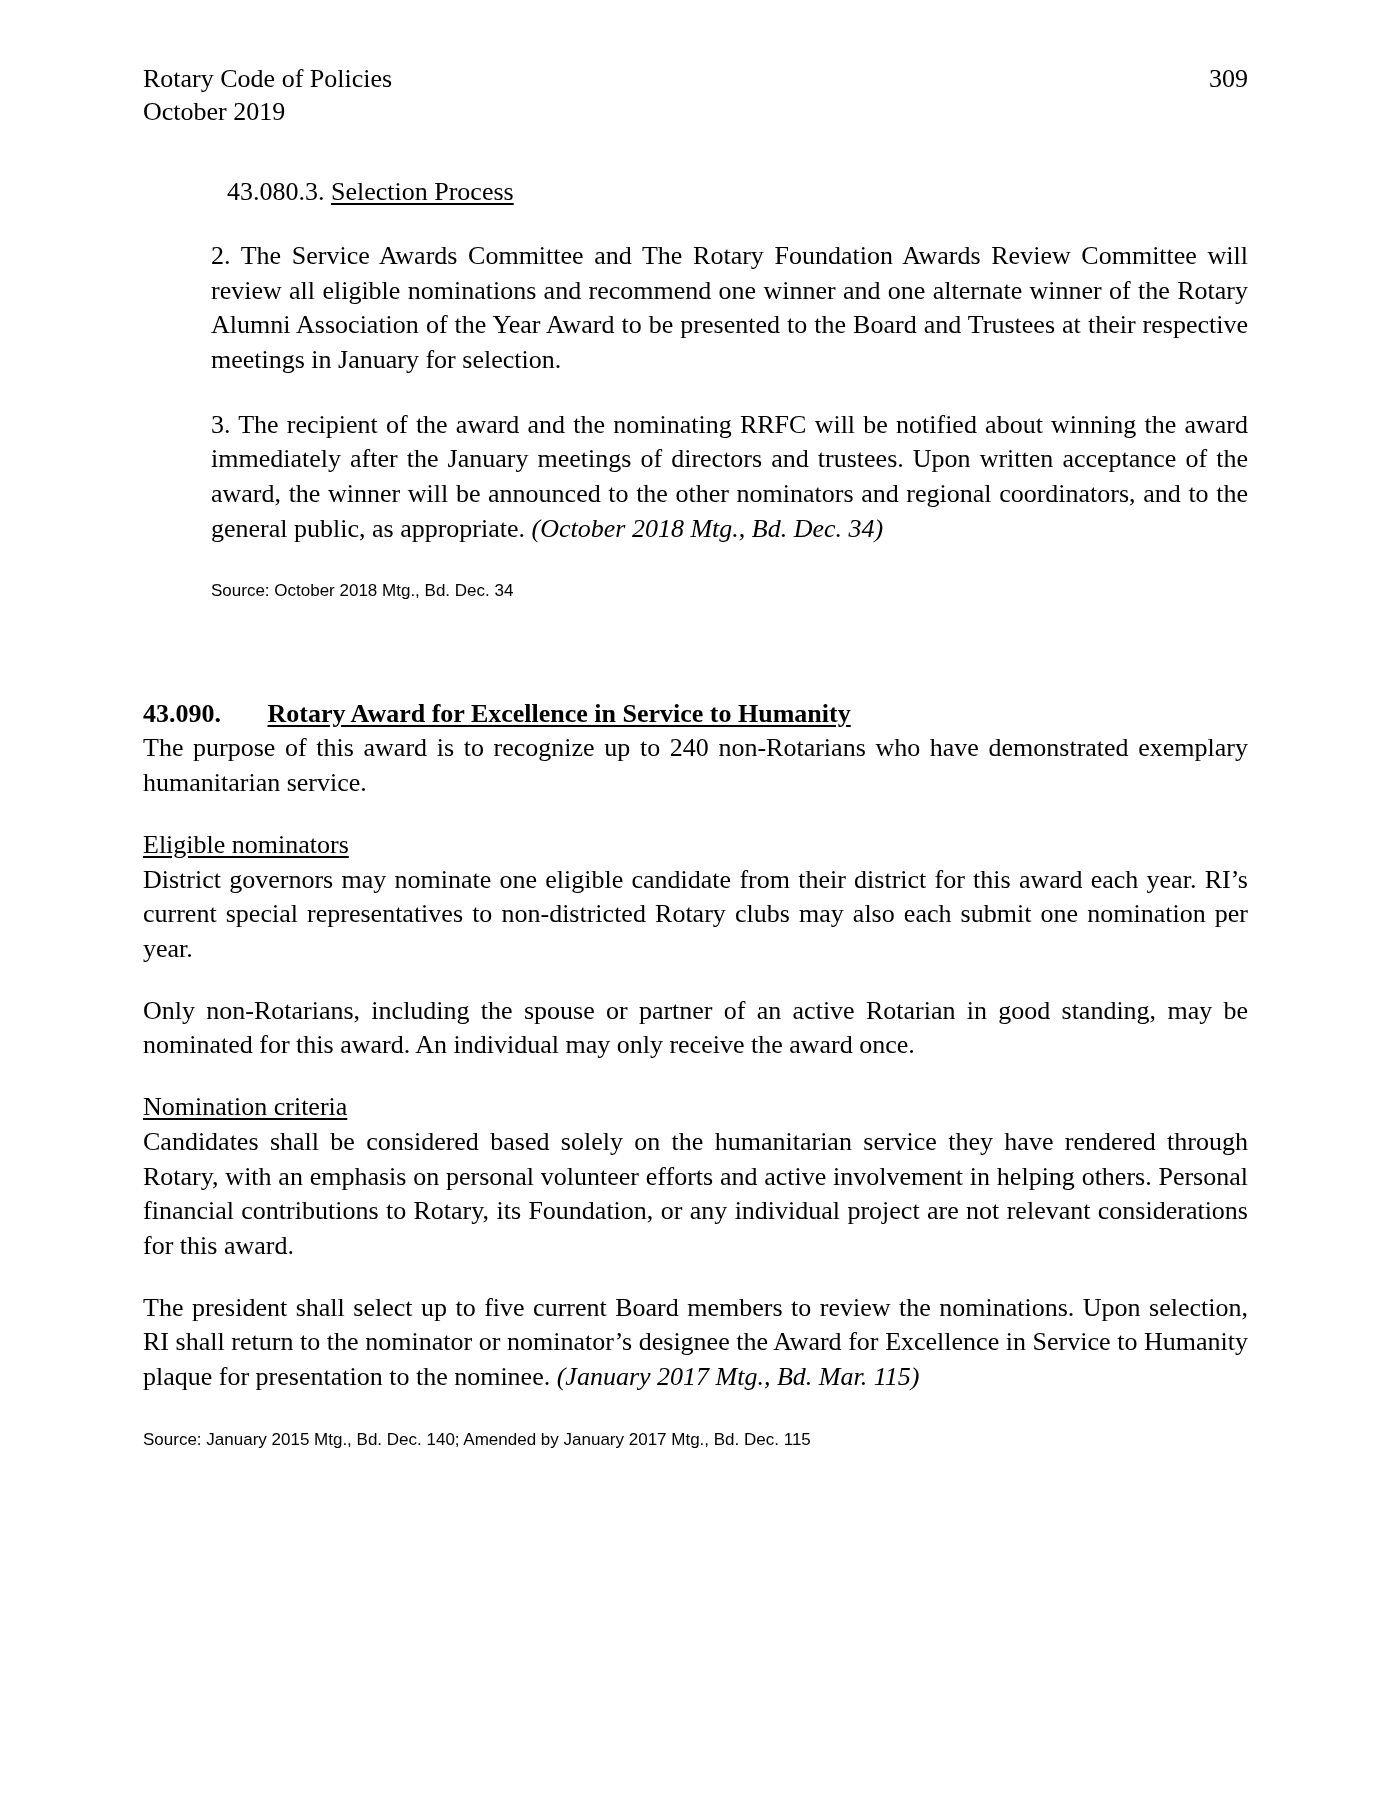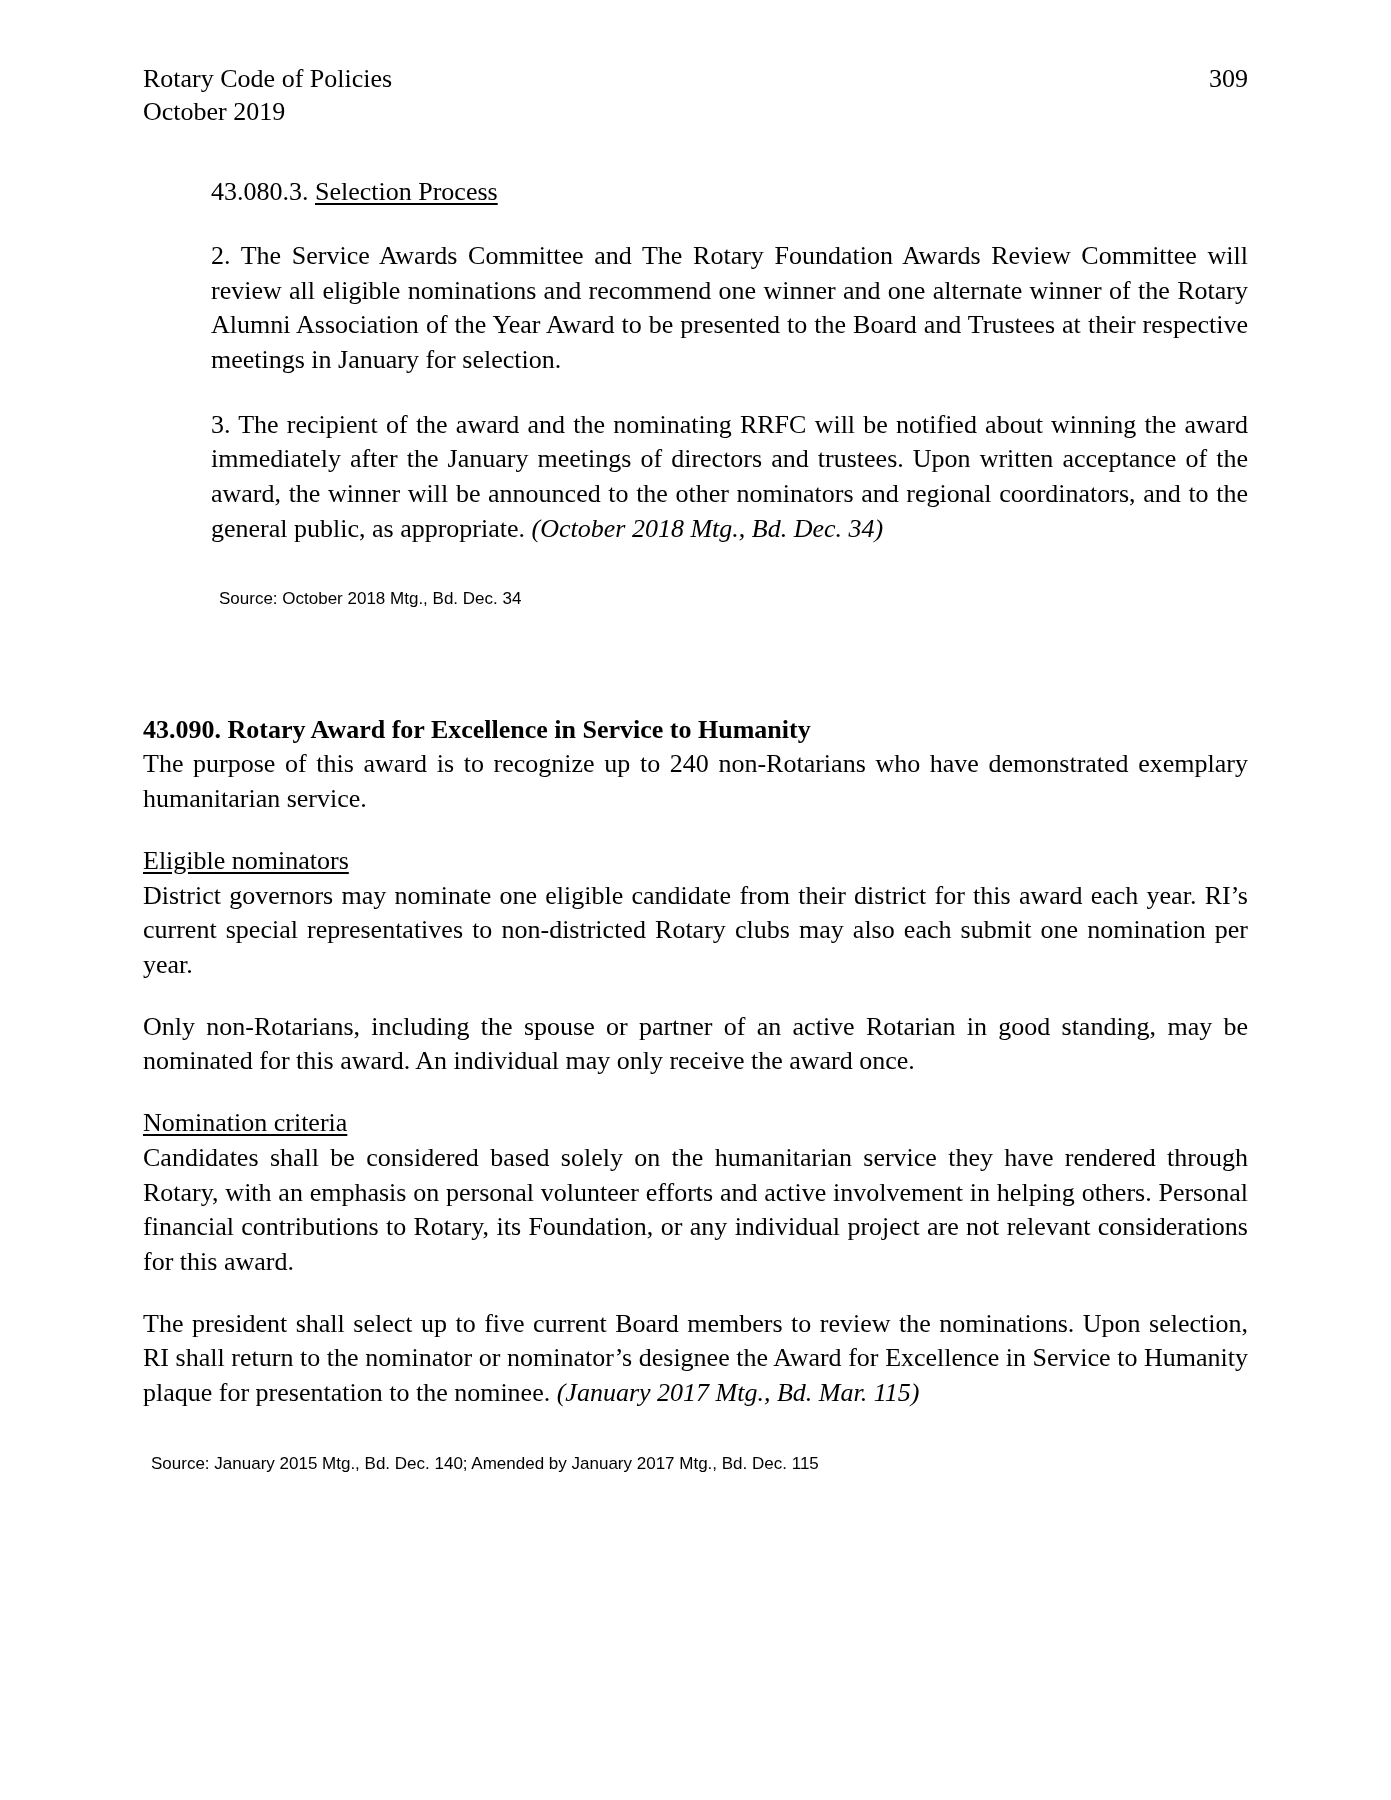--- a/index.html
+++ b/index.html
@@ -53,54 +53,54 @@
     margin-left: 68px;
     width: 1037px;
   }
 
   .sec-head {
     font-size: 26px;
     line-height: 1.30;
     margin: 0 0 1px 0;
     white-space: nowrap;
   }
-  .sec-head .num { text-decoration: none; }
+  .sec-head .num { text-decoration: none; margin-left: 16px; }
   .sec-head .ttl { text-decoration: underline; text-underline-offset: 3px; }
 
   p.para {
     font-size: 26px;
     line-height: 1.335;
     text-align: justify;
     margin: 0;
     hyphens: none;
   }
   p.para.gap { margin-top: 30px; }
 
   .cite {
     font-style: italic;
   }
 
   .source {
     font-family: "Liberation Sans", "DejaVu Sans", sans-serif;
     font-size: 17px;
     line-height: 1.3;
-    margin: 8px;
+    margin: 0;
     text-align: left;
   }
 
   
   .major-head {
     font-size: 26px;
     font-weight: bold;
     line-height: 1.30;
     margin: 0 0 1px 0;
     white-space: nowrap;
   }
   .major-head .num { text-decoration: none; }
-  .major-head .ttl { text-underline-offset: 3px; }
+  .major-head .ttl { text-decoration: underline; text-underline-offset: 3px; margin-left: 40px; }
 
   .sub-head {
     font-size: 26px;
     line-height: 1.30;
     margin: 0 0 1px 0;
     text-decoration: underline;
     text-underline-offset: 3px;
     display: inline-block;
   }
   .sub-head-wrap { margin: 0; }

